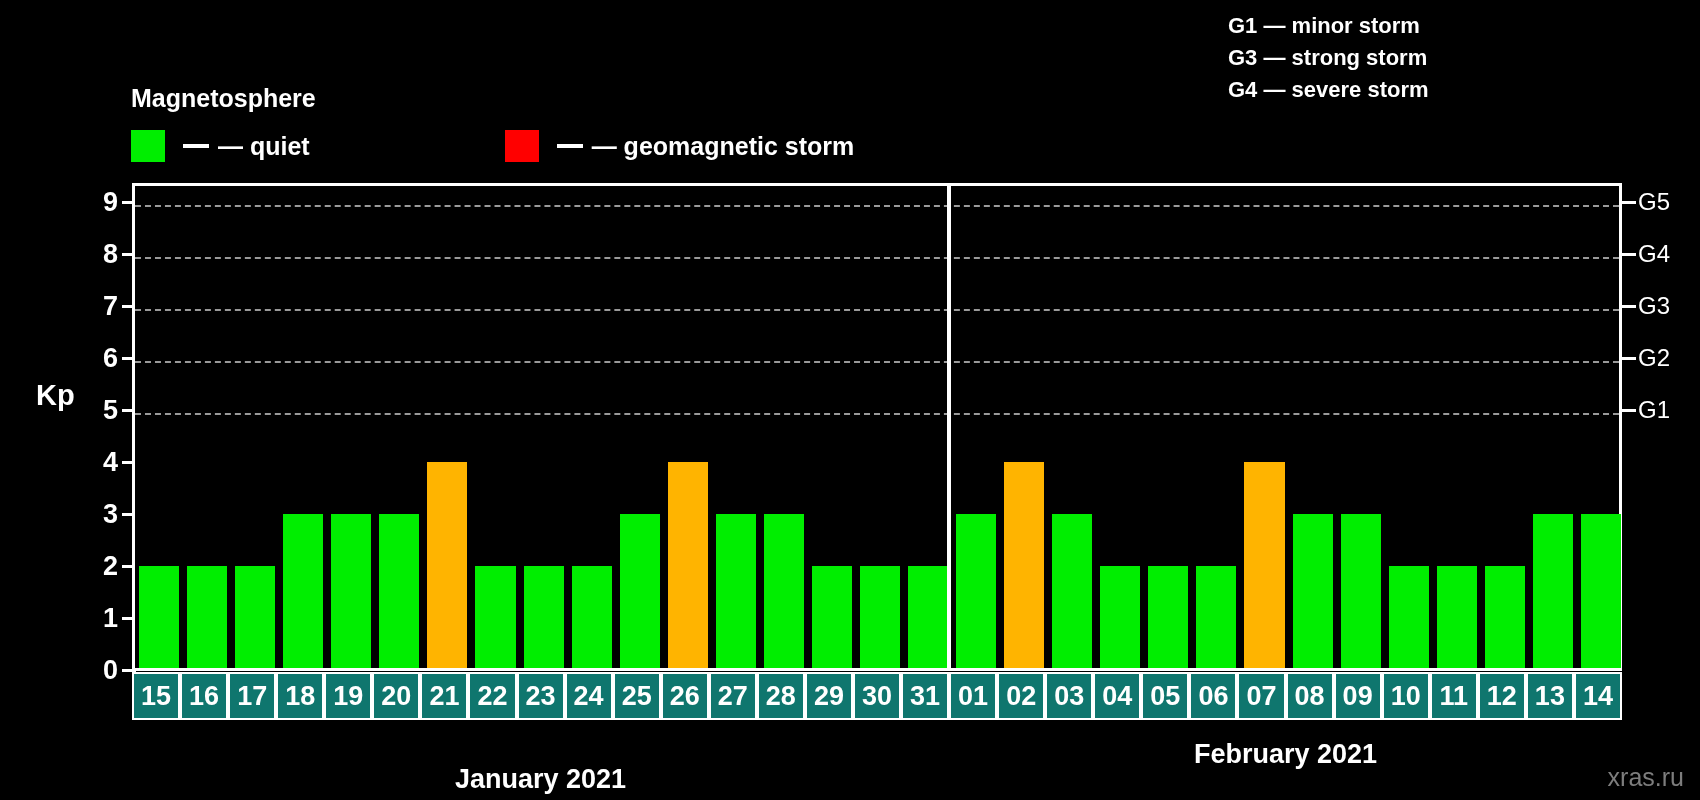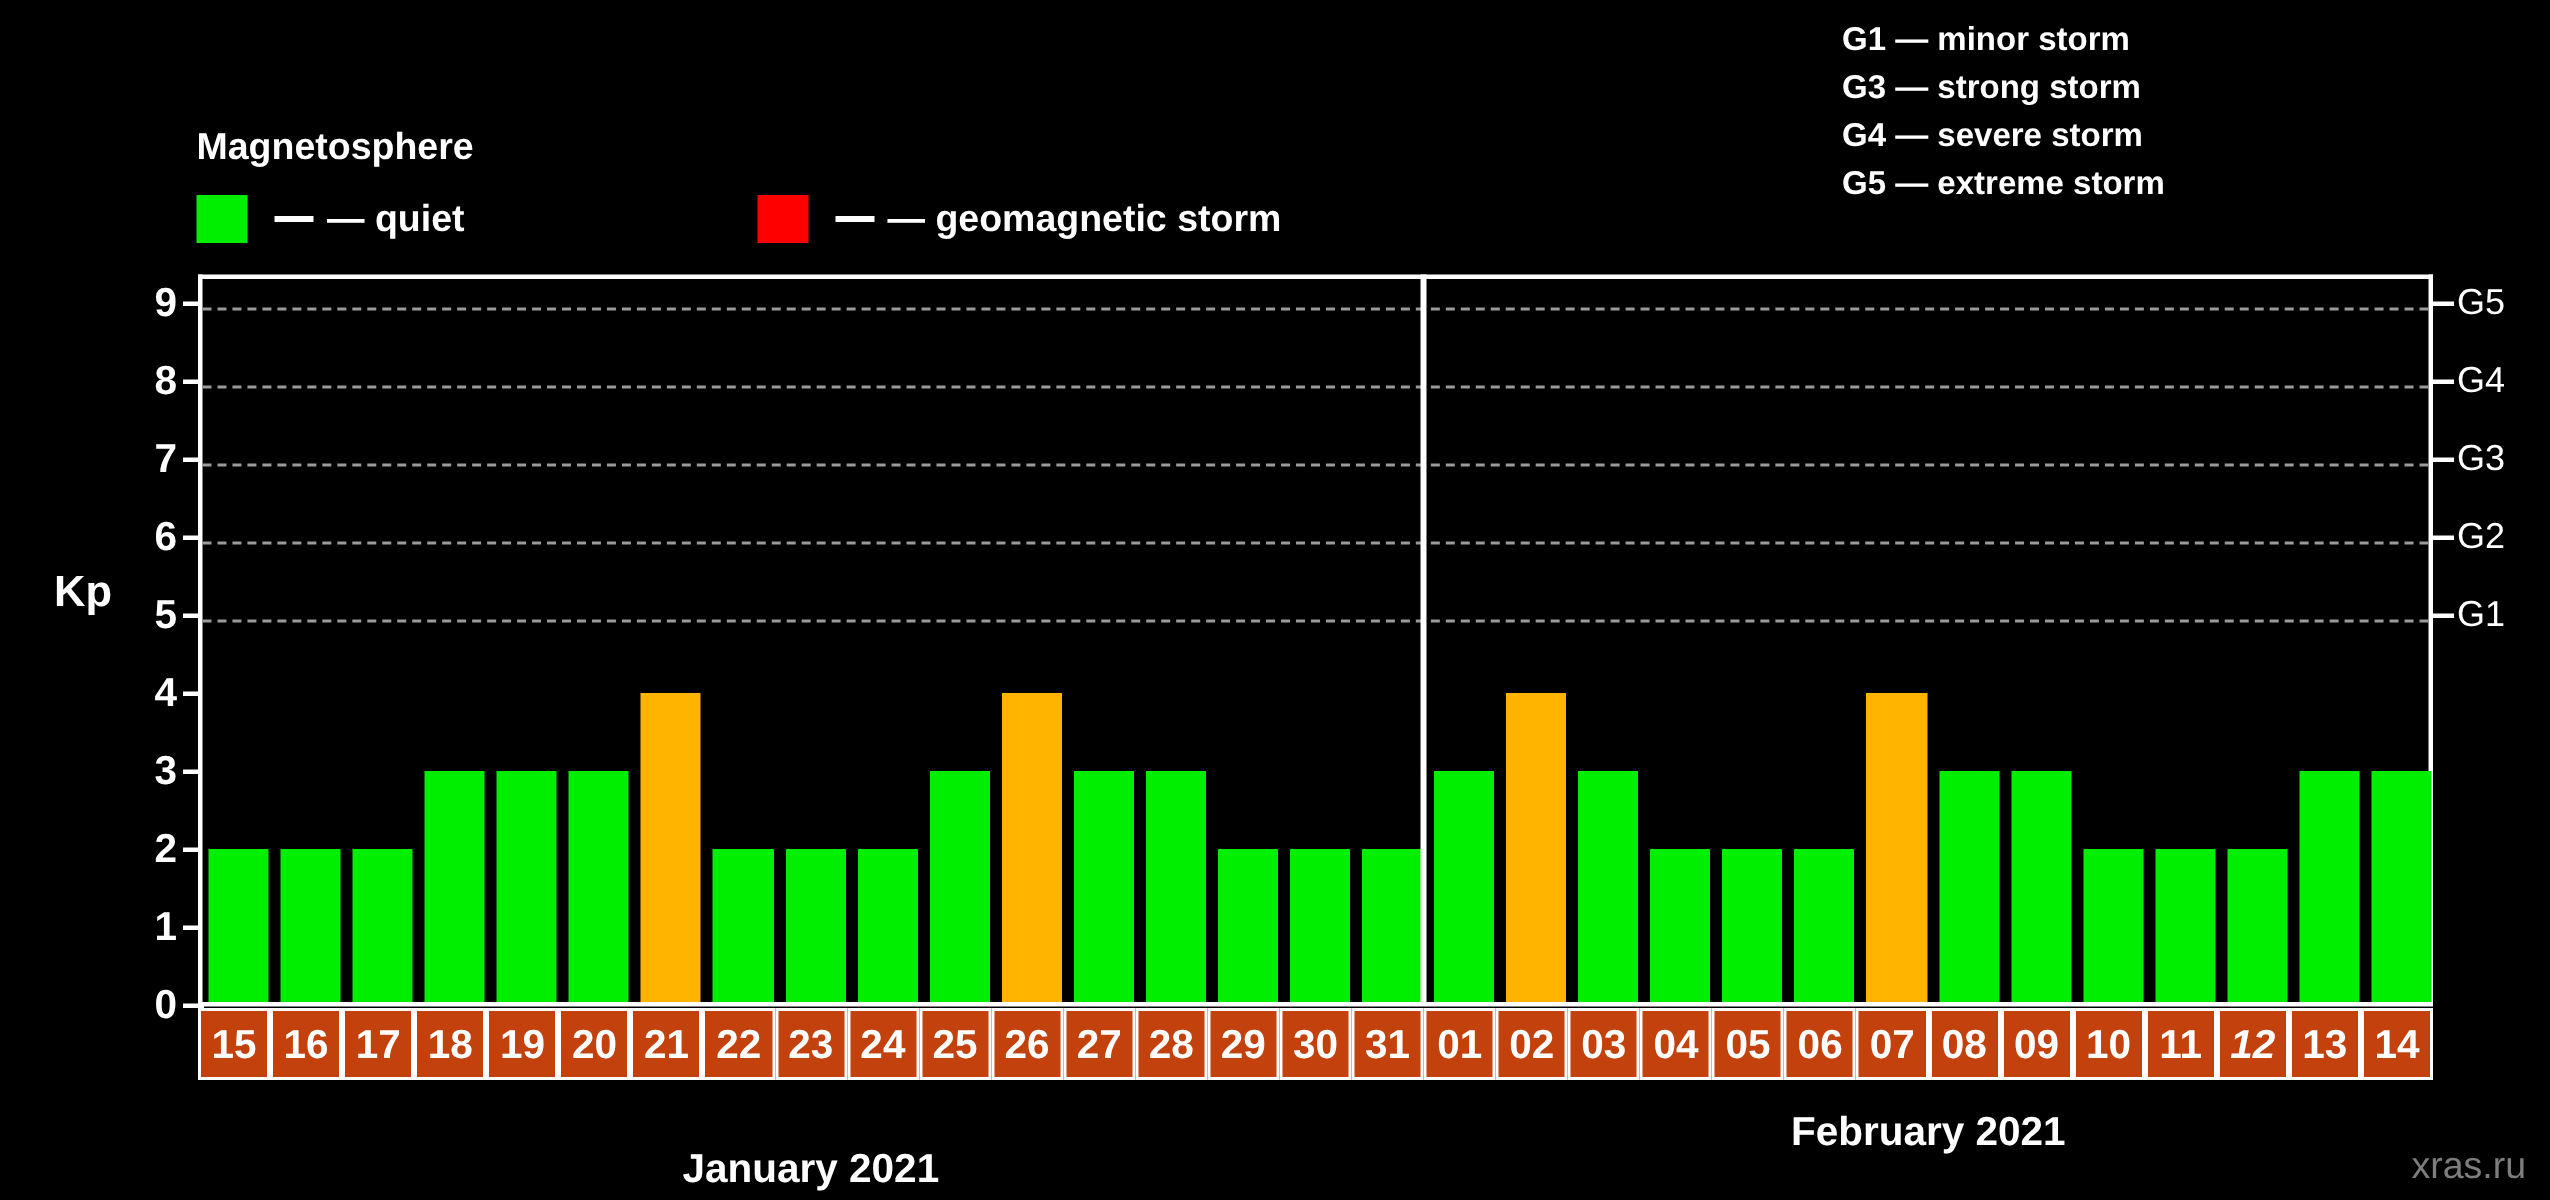--- a/index.html
+++ b/index.html
@@ -94,21 +94,21 @@
     font-size: 24px; font-weight: normal; color: #ffffff; white-space: nowrap;
   }
   .ytick-mark {
     position: absolute; width: 14px; height: 3px; background: #ffffff;
   }
 
   
   .daystrip { position: absolute; top: 672px; height: 48px; }
   .daybox {
     position: absolute; top: 0; height: 48px;
-    border: 2px solid #ffffff; background: #c2410c;
+    border: 2px solid #ffffff; background: #0f766e;
     display: flex; align-items: center; justify-content: center;
   }
   .daybox span {
     font-size: 27px; font-weight: bold; color: #ffffff; line-height: 1;
   }
 
   .month-name {
     position: absolute; top: 726px;
     font-size: 27px; font-weight: bold; color: #ffffff; white-space: nowrap;
     transform: translateX(-50%);
@@ -121,21 +121,20 @@
 </head>
 <body>
 
 <div id="root">
 
 
   <div class="gscale">
     <div class="gscale-row">G1 — minor storm</div>
     <div class="gscale-row">G3 — strong storm</div>
     <div class="gscale-row">G4 — severe storm</div>
-    <div class="gscale-row">G5 — extreme storm</div>
   </div>
 
   <div class="magneto-label">Magnetosphere</div>
 
   <div class="legend">
     <div class="legend-item">
       <span class="legend-swatch" style="background: rgb(0, 238, 0);"></span>
       <span class="legend-dash"></span>
       <span class="legend-text">— quiet</span>
     </div>
@@ -309,21 +308,21 @@
       </div>
       <div class="daybox" style="left: 1201.61px; width: 48.0645px;">
         <span>09</span>
       </div>
       <div class="daybox" style="left: 1249.68px; width: 48.0645px;">
         <span>10</span>
       </div>
       <div class="daybox" style="left: 1297.74px; width: 48.0645px;">
         <span>11</span>
       </div>
-      <div class="daybox" style="left: 1345.81px; width: 48.0645px; font-style: italic;">
+      <div class="daybox" style="left: 1345.81px; width: 48.0645px;">
         <span>12</span>
       </div>
       <div class="daybox" style="left: 1393.87px; width: 48.0645px;">
         <span>13</span>
       </div>
       <div class="daybox" style="left: 1441.94px; width: 48.0645px;">
         <span>14</span>
       </div>
     </div>
   <div id="monthnames">

